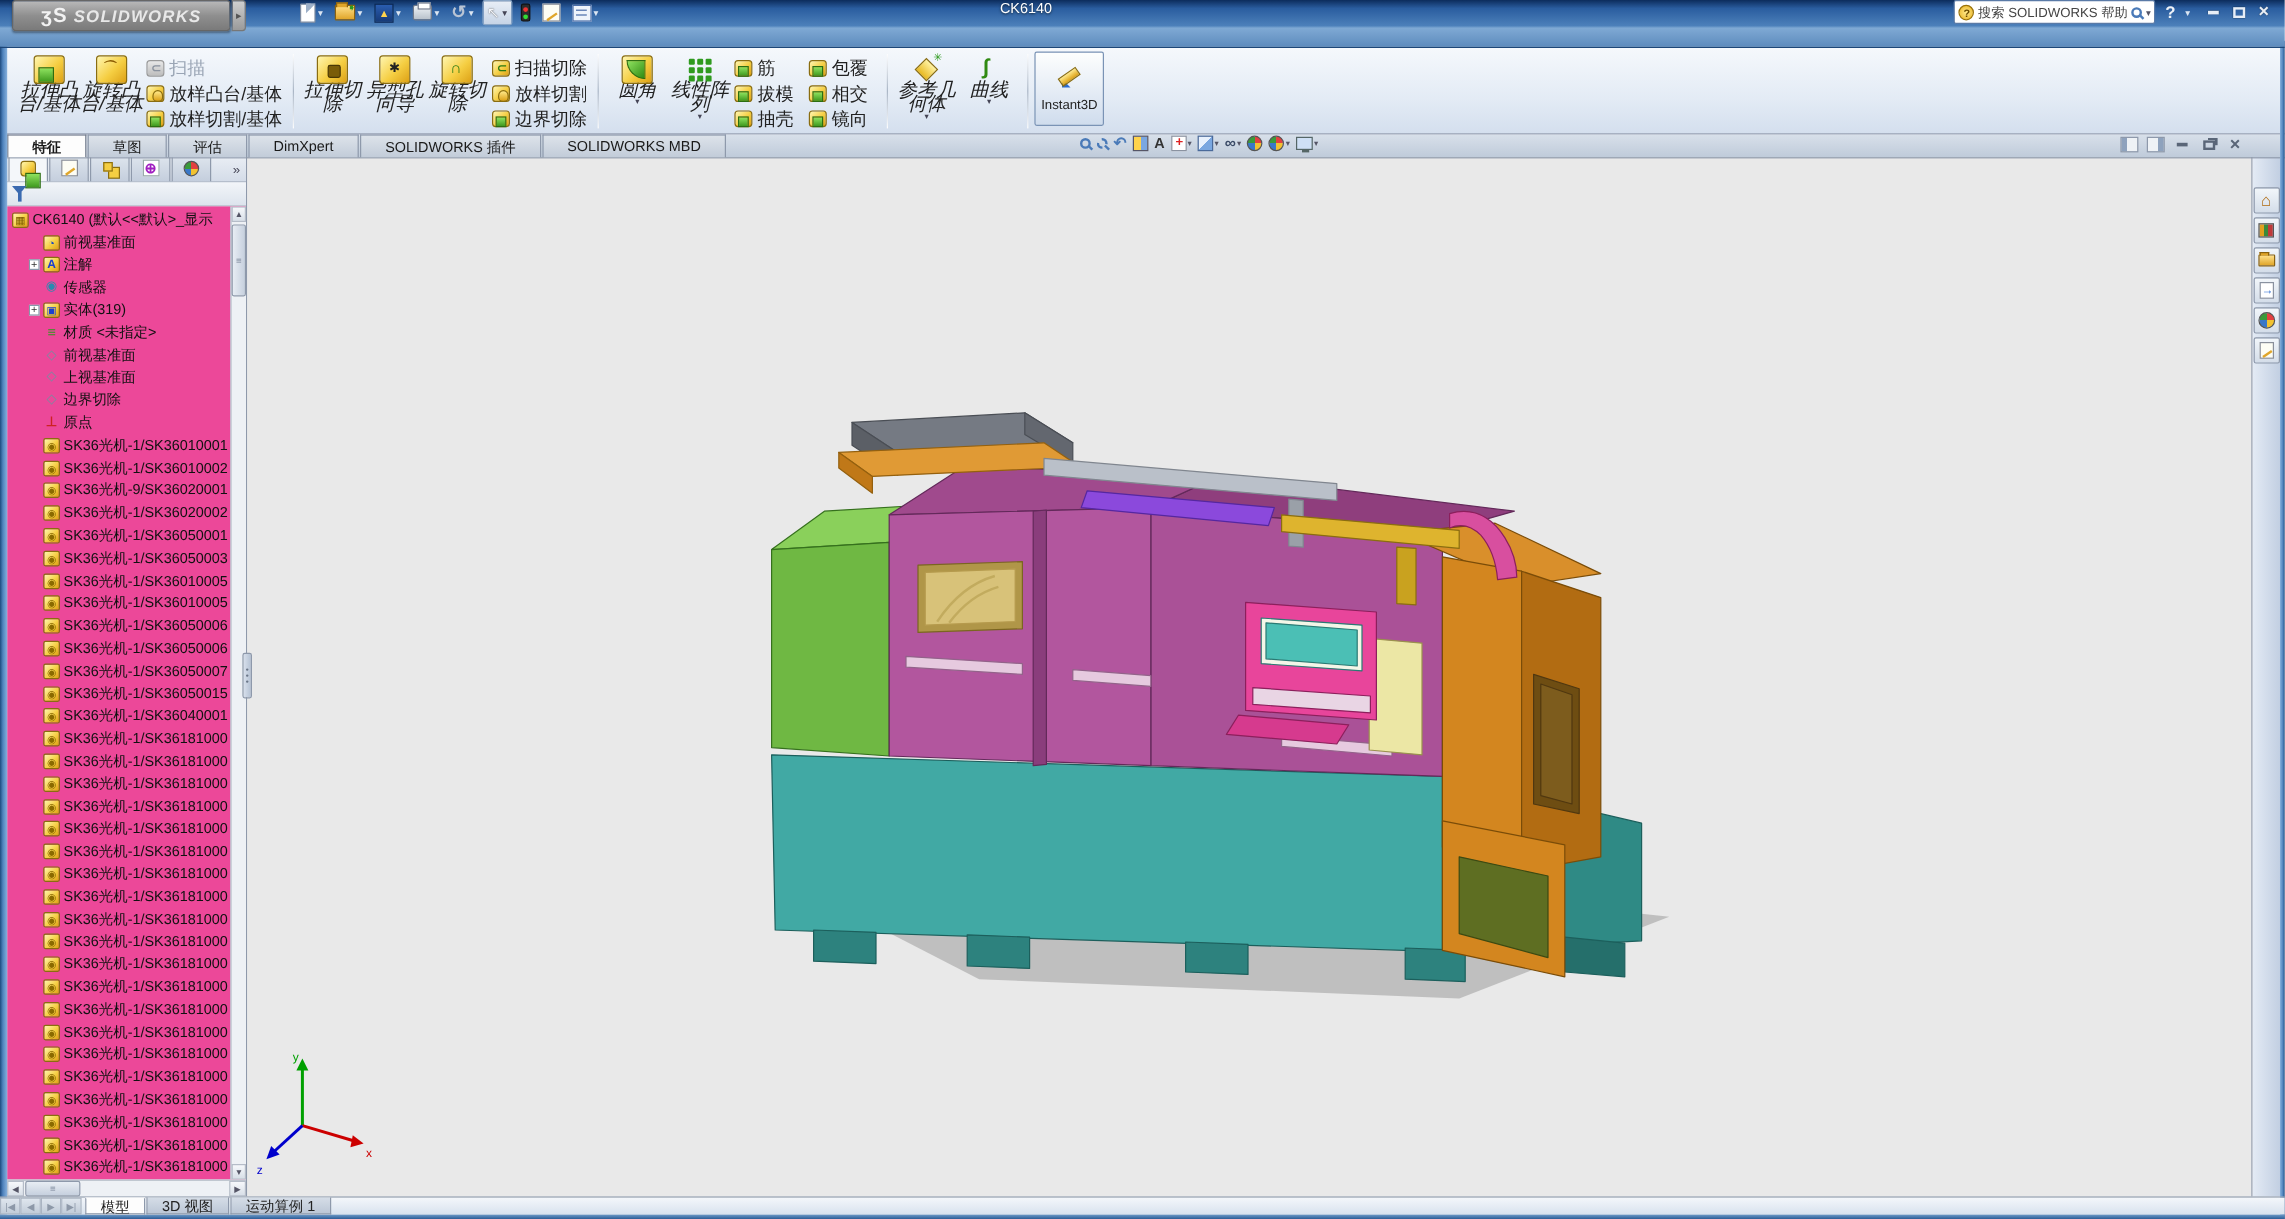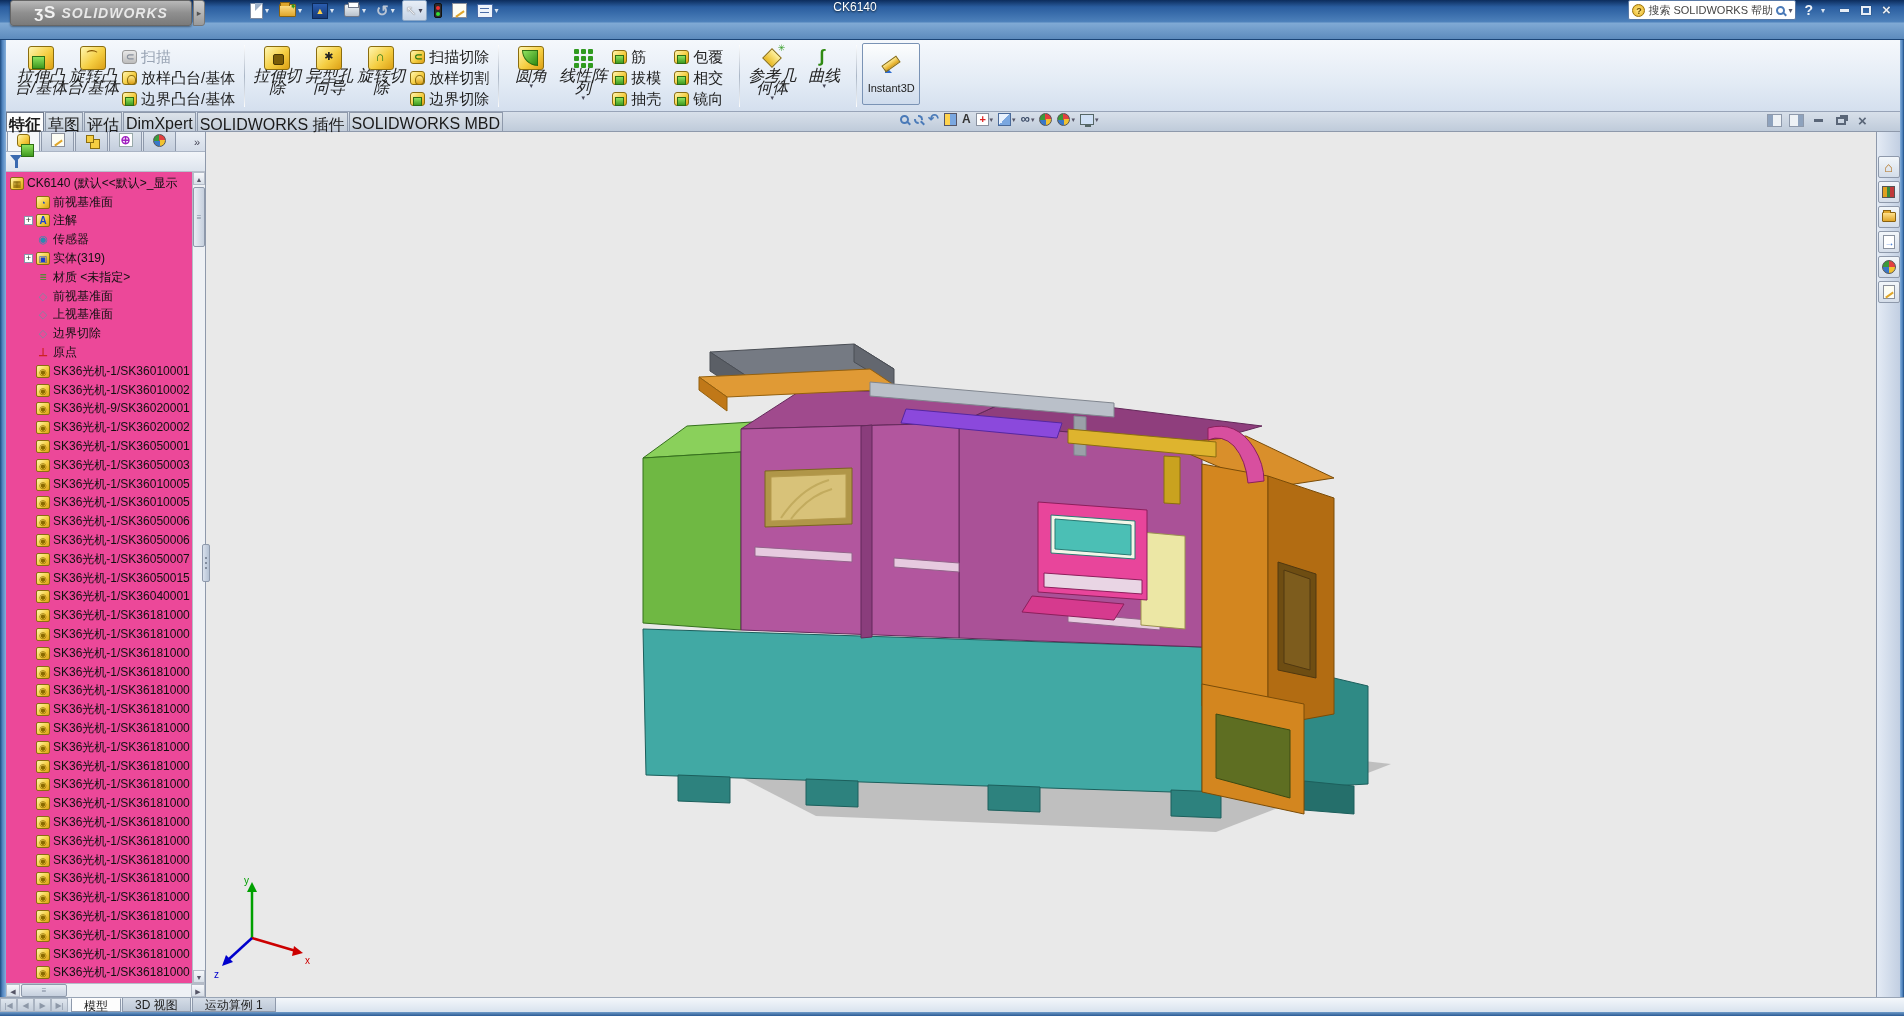--- a/index.html
+++ b/index.html
@@ -103,21 +103,21 @@
   .s-dis::after{ content:"⊂"; left:3px; top:0px; color:#8a929e; font-weight:bold; font-size:10px; }
   .s-loft::after{ content:""; left:4px; top:3px; width:7px; height:8px; background:linear-gradient(#ffe98a,#dca015); border:1px solid #8a6d10; border-radius:50% 50% 4px 4px; }
   .s-green-c::after{ content:"⊂"; left:3px; top:0px; color:#2c7a12; font-weight:bold; font-size:10px; }
   .instant3d-btn { width:58px; height:62px; margin-left:4px; border:1px solid #7a93b5; border-radius:2px;
     background:linear-gradient(#fdfefe,#e2eaf4 60%,#cfdced); display:flex; flex-direction:column; align-items:center; justify-content:center; gap:4px;}
   .instant3d-btn .blab{ font-size:11px; color:#222; }
 
   
   .tabrow { height:20px; width:100%; background:linear-gradient(#d8e0ea,#bfcbda); border-bottom:1px solid #8e99ab; position:relative; z-index:29; display:flex; align-items:flex-end;}
   .ftabs { display:flex; margin-left:6px; height:19px; }
-  .ftab { padding:2px 2px 2px; font-size:16px; color:#1a1a1a; background:linear-gradient(#dde3ea,#c2ccd9); border:1px solid #8e99ab; border-bottom:none; margin-right:1px; }
+  .ftab { padding:2px 20px 2px; font-size:12px; color:#1a1a1a; background:linear-gradient(#dde3ea,#c2ccd9); border:1px solid #8e99ab; border-bottom:none; margin-right:1px; }
   .ftab.active { background:#fdfdfd; font-weight:bold; border-color:#707a8c; }
   .headsup { position:absolute; left:900px; top:1px; display:flex; align-items:center; gap:5px; }
   .hu { display:flex; align-items:center; gap:1px; }
   .hu .s-caret{ font-size:7px; }
   .hu-box { width:13px; height:13px; display:inline-block; position:relative;}
   .hb-section { background:linear-gradient(90deg,#ffd34d 50%,#7aa7e0 50%); border:1px solid #556; }
   .hb-cube { background:linear-gradient(135deg,#e8f1fd 50%,#7aa7e0 50%); border:1px solid #4a6a9a; }
   .hb-page { background:#fff; border:1px solid #8a92a0; }
   .hb-page::after{ content:"+"; position:absolute; left:3px; top:-1px; color:#d22; font-weight:bold; font-size:11px;}
   .hb-glasses { color:#3a4a66; font-weight:bold; font-size:13px; line-height:12px; width:auto;}
@@ -311,21 +311,21 @@
           <span class="slab">扫描</span>
         </div>
 
         <div class="smallbtn">
           <span class="gic g15 s-loft"></span>
           <span class="slab">放样凸台/基体</span>
         </div>
 
         <div class="smallbtn">
           <span class="gic g15 s-generic"></span>
-          <span class="slab">边界凸台/基体</span>
+          <span class="slab">放样切割/基体</span>
         </div>
 
     </div>
   </div>
 
   <div class="rsep"></div>
 
   <div class="rgroup">
     <div style="display:flex">
 

